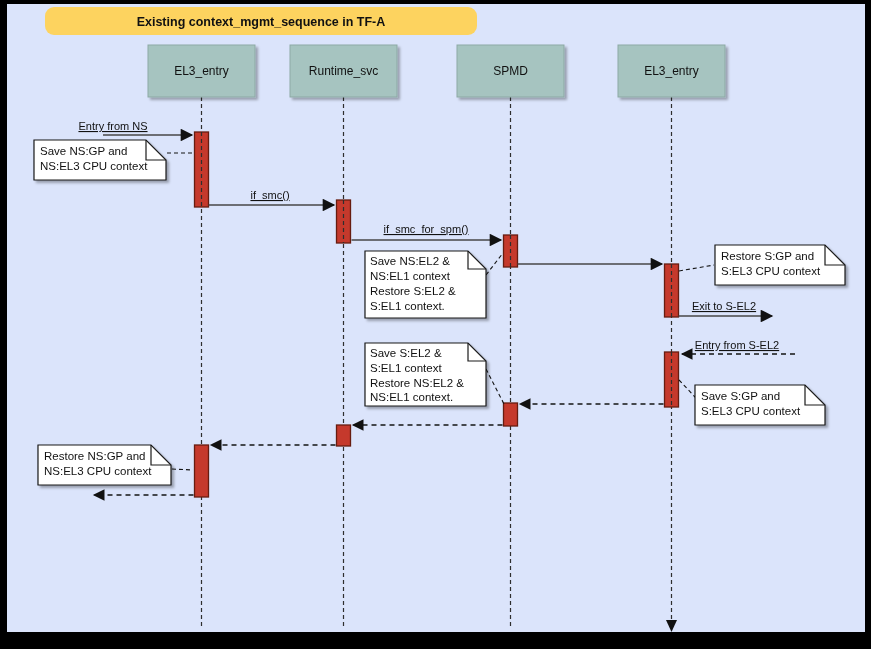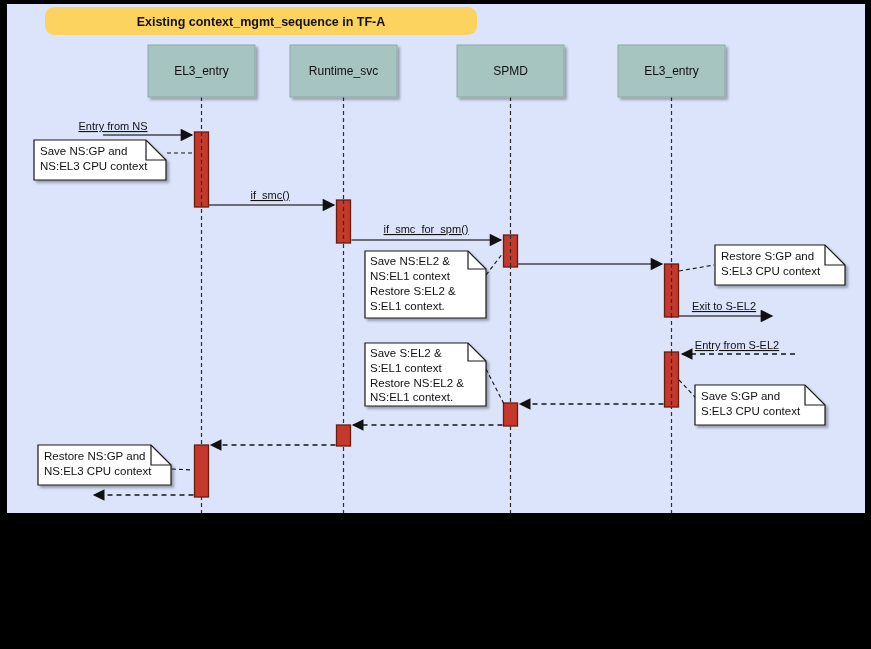--- a/index.html
+++ b/index.html
@@ -1,16 +1,16 @@
 <!DOCTYPE html>
 <html><head>
 <meta charset="utf-8">
 <style>
   html, body { margin: 0; padding: 0; background: #000; }
-  .stage { position: relative; width: 871px; height: 513px; }
+  .stage { position: relative; width: 871px; height: 649px; }
   svg { display: block; }
   text { font-family: "Liberation Sans", sans-serif; fill: #111; }
   .title-text  { font-size: 12.5px; font-weight: bold; }
   .actor-label { font-size: 12px; }
   .msg-label   { font-size: 11px; text-decoration: underline; }
   .note-text   { font-size: 11.5px; }
   .lifeline    { stroke: #2e2e2e; stroke-width: 1.2; stroke-dasharray: 4 3; fill: none; }
   .msg-solid   { stroke: #474747; stroke-width: 1.4; fill: none; }
   .msg-dashed  { stroke: #141414; stroke-width: 1.3; stroke-dasharray: 5 4; fill: none; }
   .note-conn   { stroke: #141414; stroke-width: 1.1; stroke-dasharray: 4 3; fill: none; }

